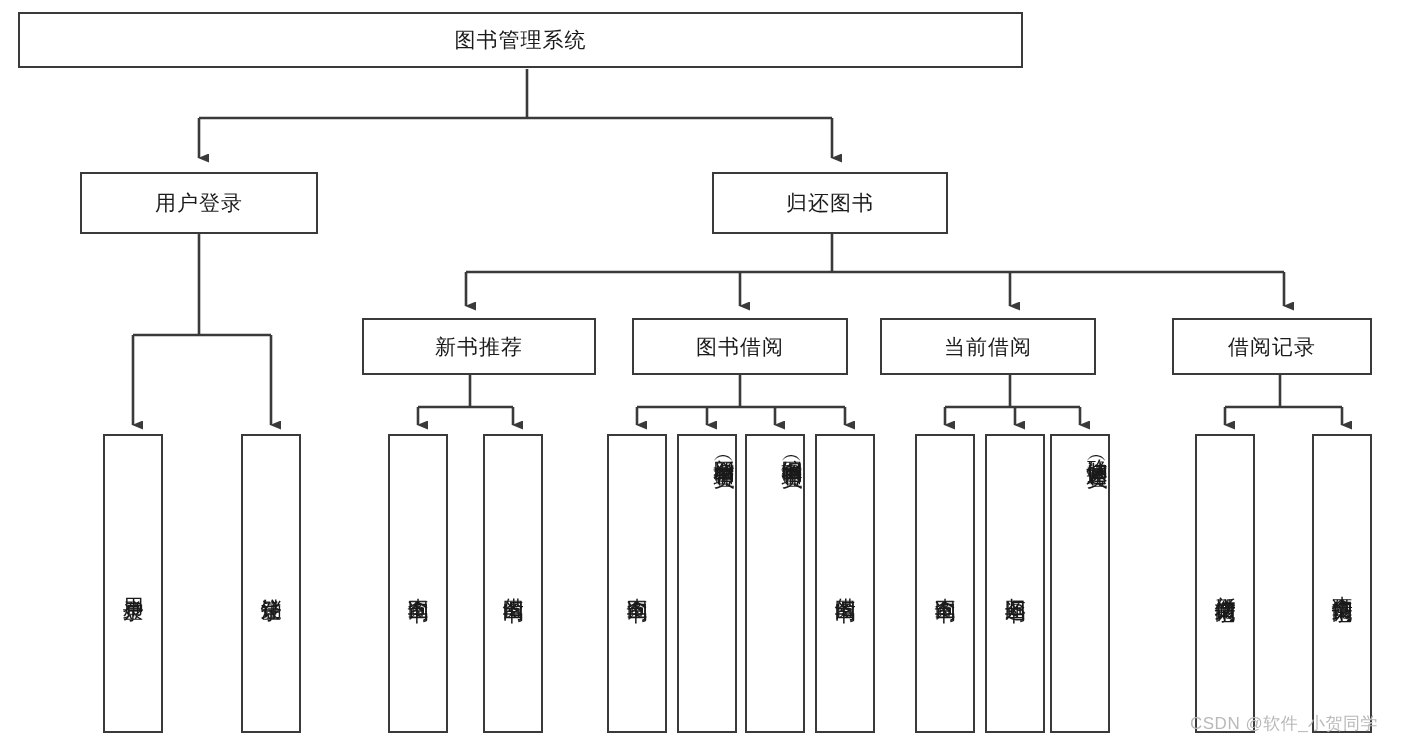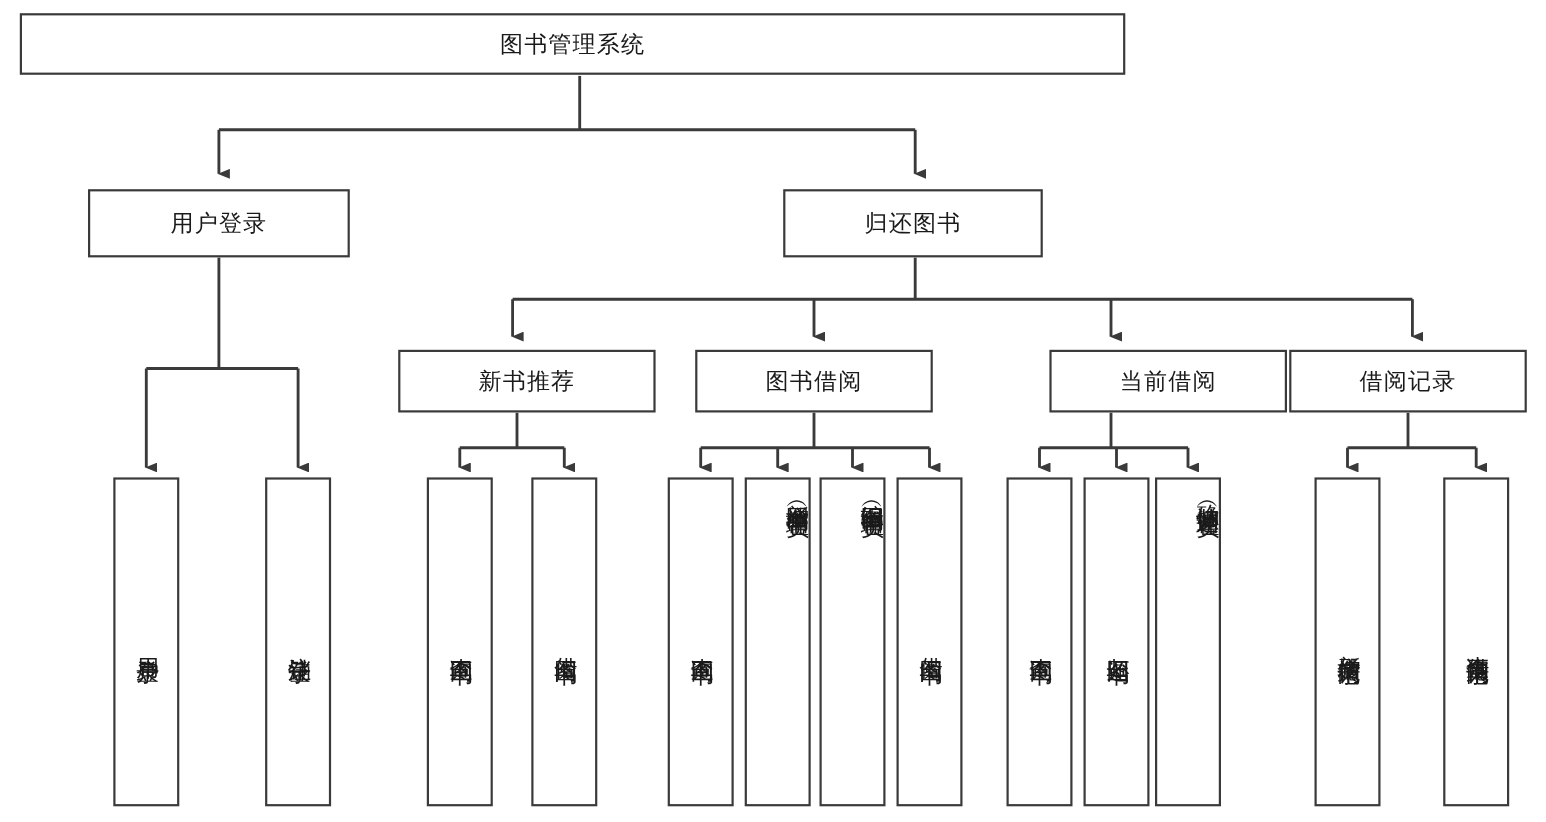--- a/index.html
+++ b/index.html
@@ -132,24 +132,24 @@
   <div class="node horiz" style="left:712px; top:172px; width:236px; height:62px;">
     <span>归还图书</span>
   </div>
 
   <div class="node horiz" style="left:362px; top:318px; width:234px; height:57px;">
     <span>新书推荐</span>
   </div>
   <div class="node horiz" style="left:632px; top:318px; width:216px; height:57px;text-align:right;">
     <span>图书借阅</span>
   </div>
-  <div class="node horiz" style="left:954px; top:318px; width:216px; height:57px;">
+  <div class="node horiz" style="left:880px; top:318px; width:216px; height:57px;">
     <span>当前借阅</span>
   </div>
-  <div class="node horiz" style="left:1172px; top:318px; width:216px; height:57px;">
+  <div class="node horiz" style="left:1172px; top:318px; width:200px; height:57px;">
     <span>借阅记录</span>
   </div>
 
   <div class="node vert centered" style="left:103px; top:434px; width:60px; height:299px;">
     <span>用户登录</span>
   </div>
   <div class="node vert centered" style="left:241px; top:434px; width:60px; height:299px;">
     <span>注销登录</span>
   </div>
 
@@ -183,14 +183,15 @@
     <span>确认归还（管理员）</span>
   </div>
 
   <div class="node vert centered" style="left:1195px; top:434px; width:60px; height:299px;">
     <span>新增借阅记录</span>
   </div>
   <div class="node vert centered" style="left:1312px; top:434px; width:60px; height:299px;">
     <span>查询借阅记录</span>
   </div>
 
+  <div class="watermark">CSDN @软件_小贺同学</div>
 
 </div>
 
 </body></html>

